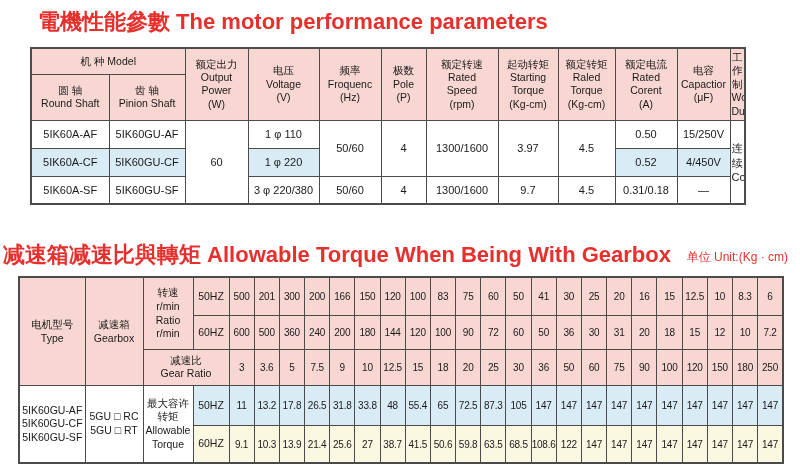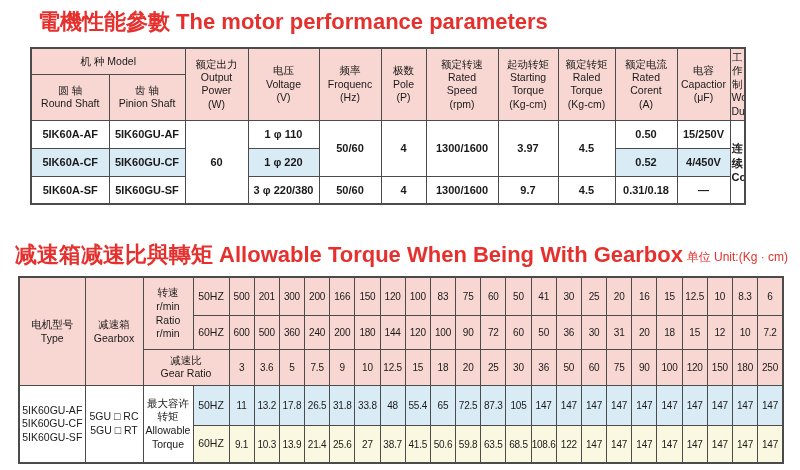--- a/index.html
+++ b/index.html
@@ -16,41 +16,41 @@
     width:800px;height:470px;background:#ffffff;overflow:hidden;
     font-family:"Liberation Sans","DejaVu Sans",sans-serif;
     color:var(--text);
   }
   .doc-title{
     color:var(--title_red);font-weight:bold;font-size:22px;line-height:1.1;
   }
   .title1{margin:10px 0 0 38px;}
   .t2head{
     display:flex;justify-content:space-between;align-items:flex-end;
-    margin:38px 12px 0 15px;
+    margin:38px 12px 0 3px;
   }
   .unit-label{color:var(--title_red);font-size:12px;font-weight:normal;padding-bottom:1px;}
 
   table{
     border-collapse:collapse;table-layout:fixed;
     border:2px solid var(--border);
   }
   td{
     border:1px solid var(--border);
     text-align:center;vertical-align:middle;
     padding:0 1px;overflow:hidden;
   }
   .pre{white-space:pre-line;}
 
   
   .t1{width:716px;margin:13px 0 0 30px;font-size:11px;}
   .t1 thead td{background:var(--header_pink);font-size:10.5px;line-height:1.28;}
   .t1 thead tr:nth-child(1){height:26px;}
   .t1 thead tr:nth-child(2){height:46px;}
-  .t1 tbody tr{height:28px;font-weight:bold;}
+  .t1 tbody tr{height:28px;}
   .t1 tbody td{background:#ffffff;}
   .t1 tbody td.hl{background:var(--highlight_blue);}
 
   
   .t2{width:766px;margin:9px 0 0 18px;font-size:10.5px;}
   .t2 td{background:var(--header_pink);line-height:1.3;}
   .t2 .num{font-size:10px;padding:0;letter-spacing:-0.2px;white-space:nowrap;}
   .t2 tr:nth-child(1){height:38px;}
   .t2 tr:nth-child(2){height:34px;}
   .t2 tr:nth-child(3){height:36px;padding-left:28px;}

